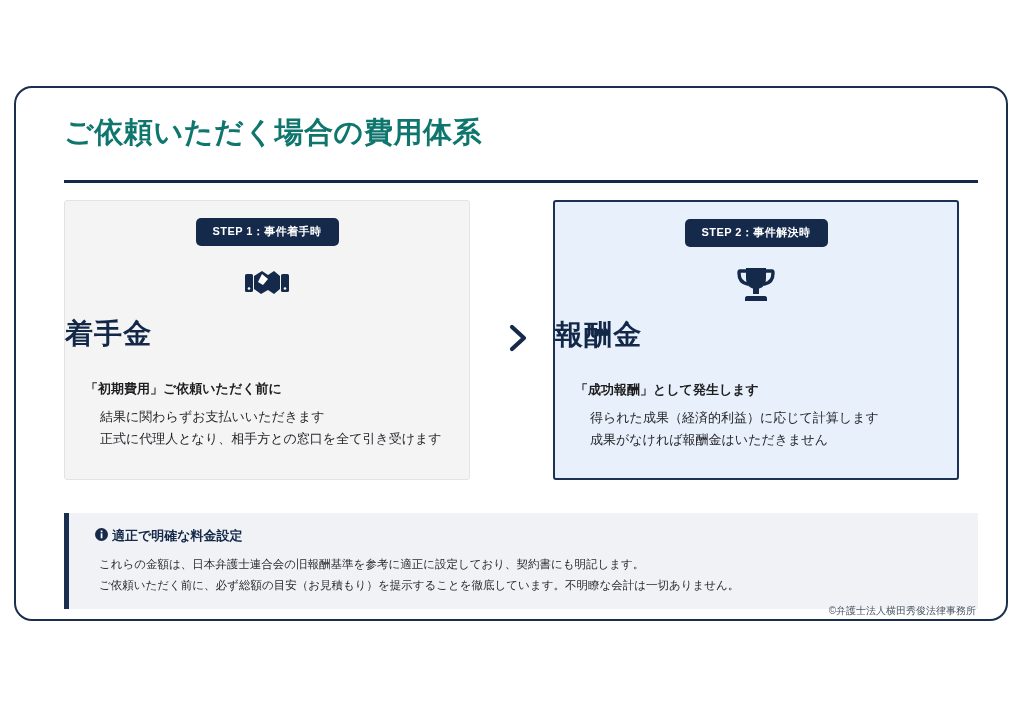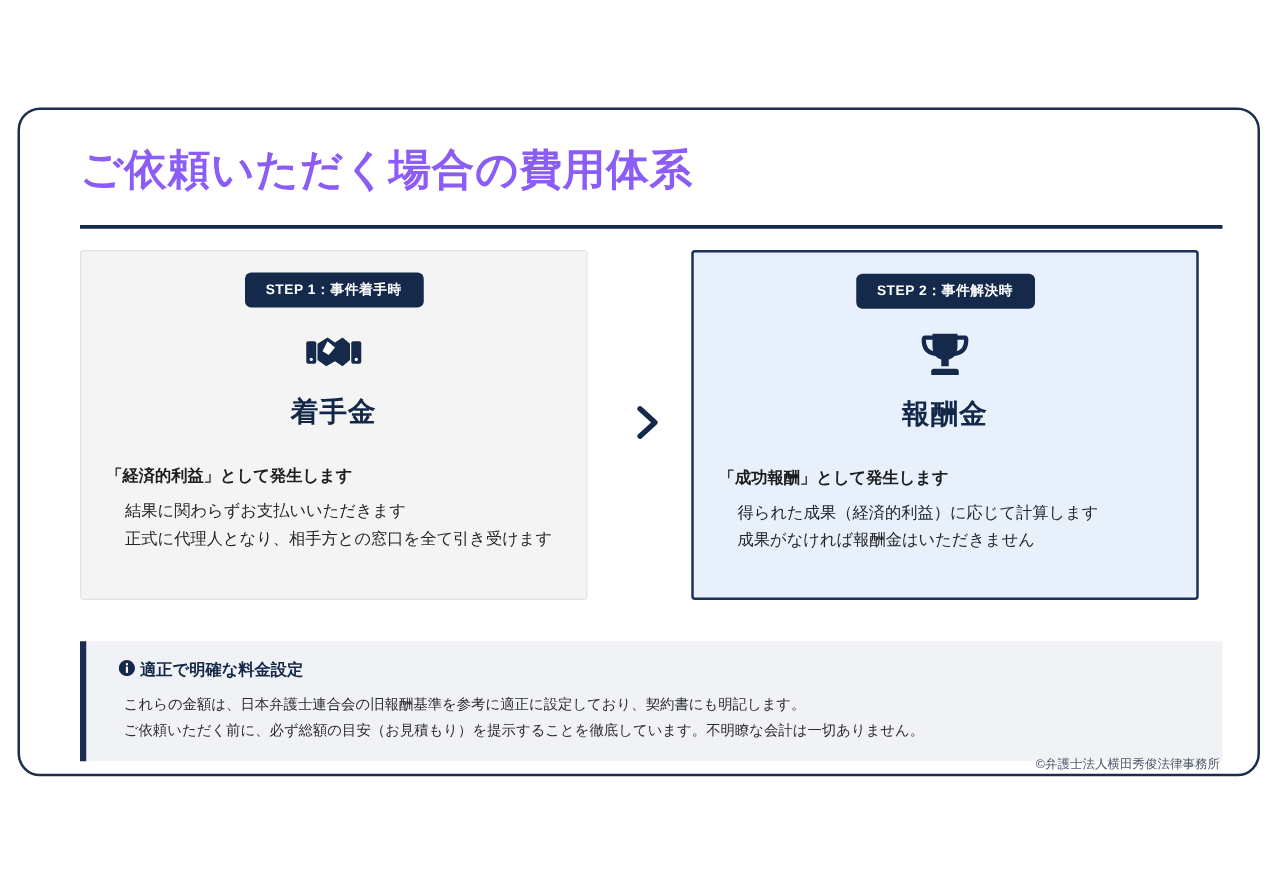--- a/index.html
+++ b/index.html
@@ -25,24 +25,24 @@
     box-sizing: border-box;
     border: 2px solid #1b2f4d;
     border-radius: 18px;
     background: #ffffff;
   }
 
   .page-title {
     position: absolute;
     left: 48px;
     top: 25px;
-    font-size: 34px;
+    font-size: 29px;
     font-weight: bold;
     letter-spacing: 0.02em;
-    color: #8b5cf6;
+    color: #0f766e;
     white-space: nowrap;
   }
 
   .title-rule {
     position: absolute;
     left: 48px;
     top: 92px;
     width: 914px;
     height: 3px;
     background: #15294a;
@@ -94,22 +94,21 @@
 
   .icon-row {
     text-align: center;
     margin-top: 15px;
     height: 44px;
     line-height: 44px;
   }
   .icon-row svg { vertical-align: middle; }
 
   .card-heading {
-    text-align: center;
-    font-size: 22px;
+    font-size: 28px;
     font-weight: bold;
     color: #132848;
     margin-top: 10px;
     letter-spacing: 0.04em;
   }
 
   .card-body {
     margin-top: 26px;
     padding: 0 18px 0 20px;
   }
@@ -200,21 +199,21 @@
           <circle cx="5" cy="24.5" r="1.3" fill="#ffffff"></circle>
           <rect x="37" y="10" width="8" height="18" rx="1.6" fill="#152a4a"></rect>
           <circle cx="41" cy="24.5" r="1.3" fill="#ffffff"></circle>
           <path d="M10 12 L18 7 L24 11 L30 7 L36 12 L36 25 L30 30 L24 26 L17 30 L10 25 Z" fill="#152a4a"></path>
           <path d="M18 10 L14 18 L19 21 L24 15 Z" fill="#ffffff"></path>
           <path d="M24 13 L21 20 L26 23 L30 16 Z" fill="#ffffff" opacity="0.0"></path>
         </svg>
       </div>
       <div class="card-heading">着手金</div>
       <div class="card-body">
-        <div class="lead-line">「経済的利益」として発生します</div>
+        <div class="lead-line">「初期費用」ご依頼いただく前に</div>
         <ul class="bullet-list">
           <li>結果に関わらずお支払いいただきます</li>
           <li>正式に代理人となり、相手方との窓口を全て引き受けます</li>
         </ul>
       </div>
     </div>
 
     <div class="chevron">
       <svg width="28" height="32" viewBox="0 0 28 32" aria-hidden="true">
         <path d="M8 5 L20 16 L8 27" fill="none" stroke="#152a4a" stroke-width="4.2" stroke-linecap="round" stroke-linejoin="round"></path>

